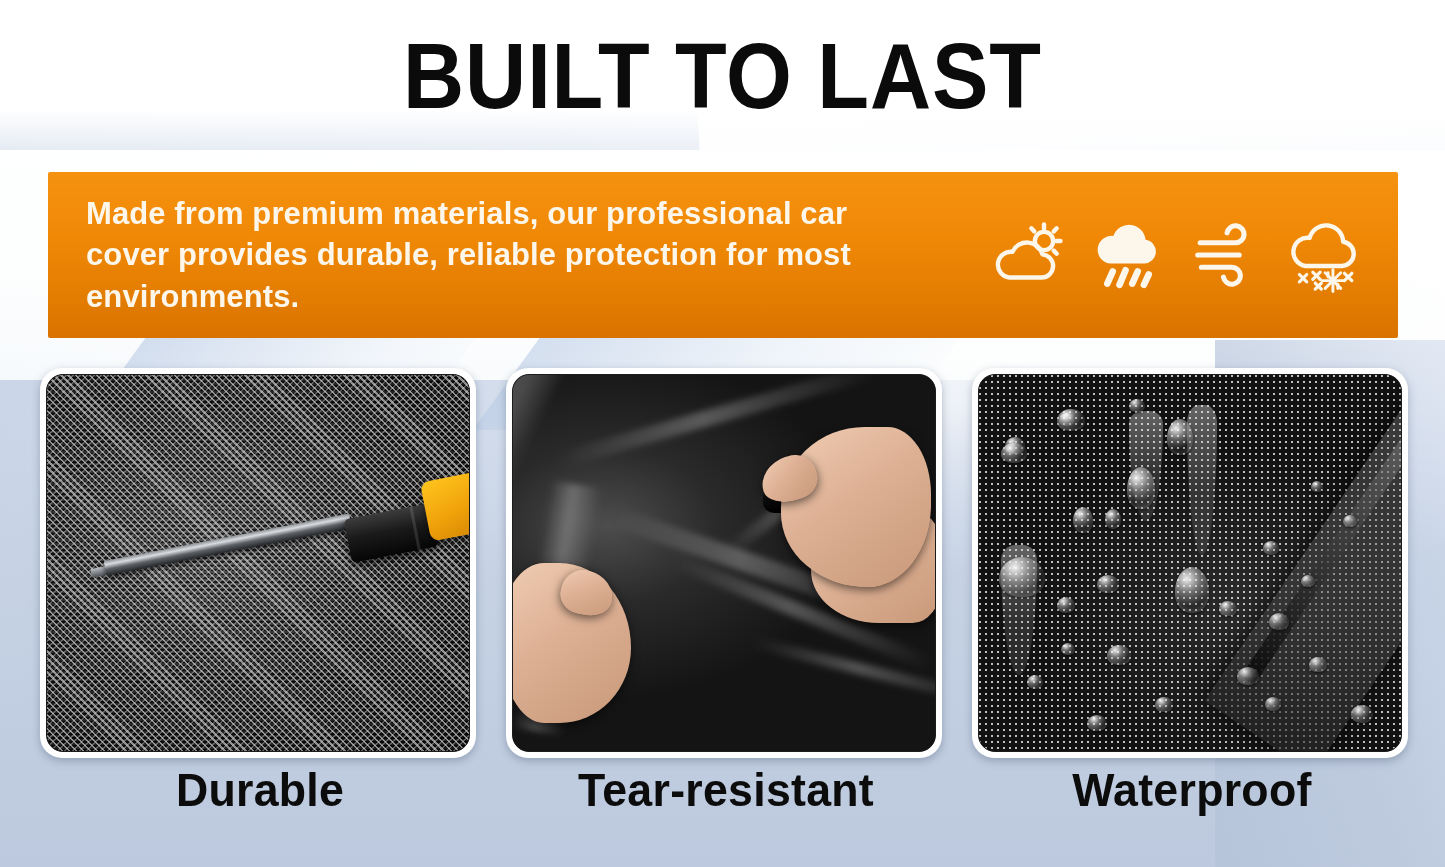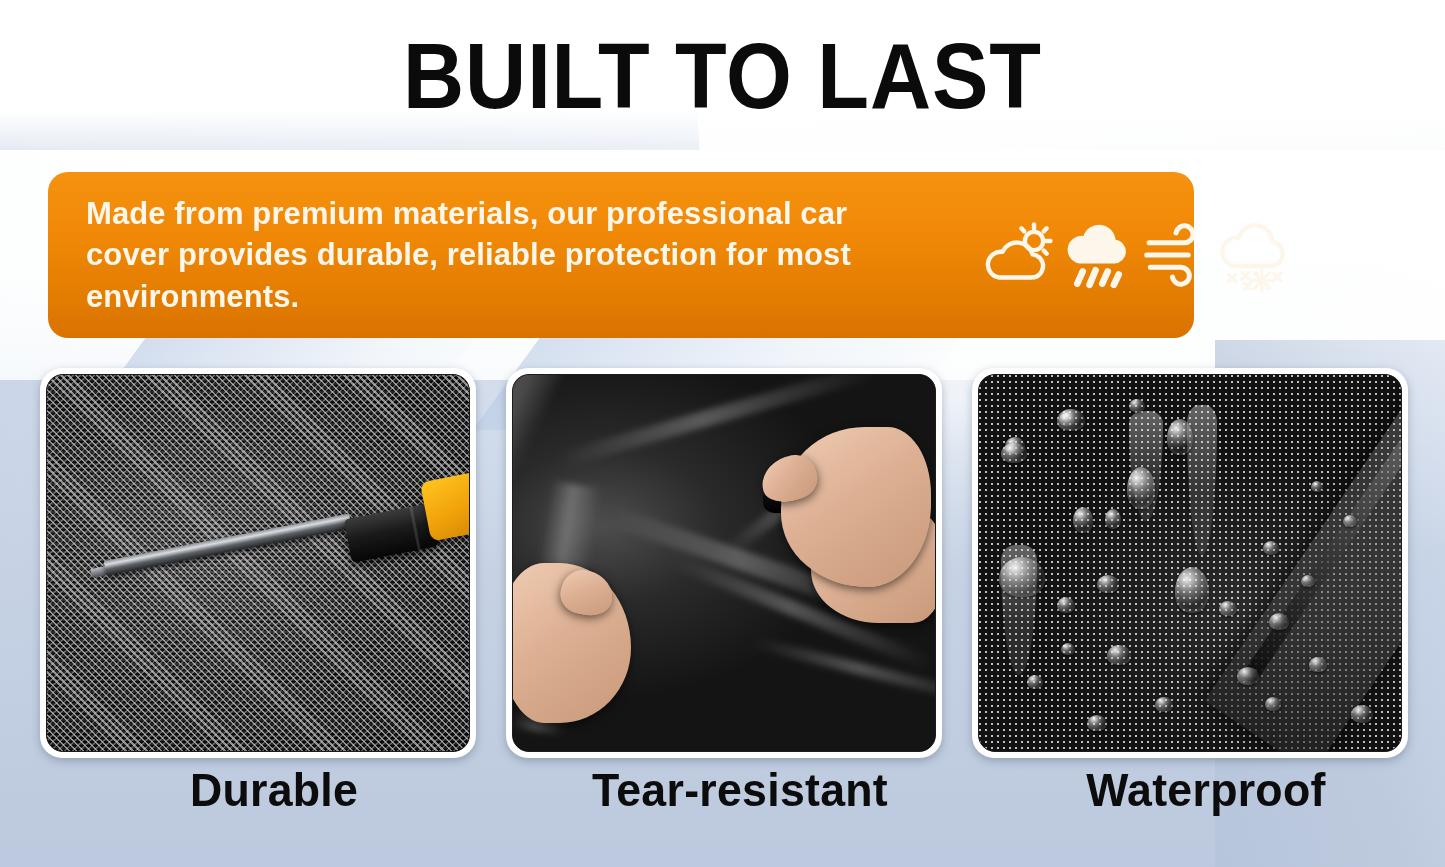--- a/index.html
+++ b/index.html
@@ -77,22 +77,22 @@
     color: #0b0b0b;
     line-height: 1.05;
     transform: scaleX(.92);
     z-index: 5;
   }
 
   
   .banner {
     position: absolute;
     left: 48px; top: 172px;
-    width: 1146px; height: 166px;
-    border-radius: 20px;
+    width: 1350px; height: 166px;
+    border-radius: 2px;
     background: linear-gradient(180deg, #f5920f 0%, #f08806 40%, #e37d02 75%, #d97200 100%);
     display: flex;
     align-items: center;
     z-index: 6;
     gap: 47px;
   }
   .banner-text {
     flex: 0 0 auto;
     width: 880px;
     padding-left: 38px;
@@ -287,21 +287,21 @@
   }
   .streak {
     position: absolute;
     border-radius: 40% 40% 50% 50% / 12% 12% 88% 88%;
     background: linear-gradient(180deg, rgba(225,225,225,.40) 0%, rgba(150,150,150,.22) 60%, rgba(255,255,255,.10) 100%);
   }
 
   
   .captions {
     position: absolute;
-    left: 56px; top: 762px;
+    left: 42px; top: 762px;
     width: 1368px;
     display: flex;
     justify-content: space-between;
     z-index: 5;
     align-items: flex-end;
   }
   .caption {
     width: 436px;
     text-align: center;
     font-family: "Liberation Sans Narrow", "Liberation Sans", sans-serif;

